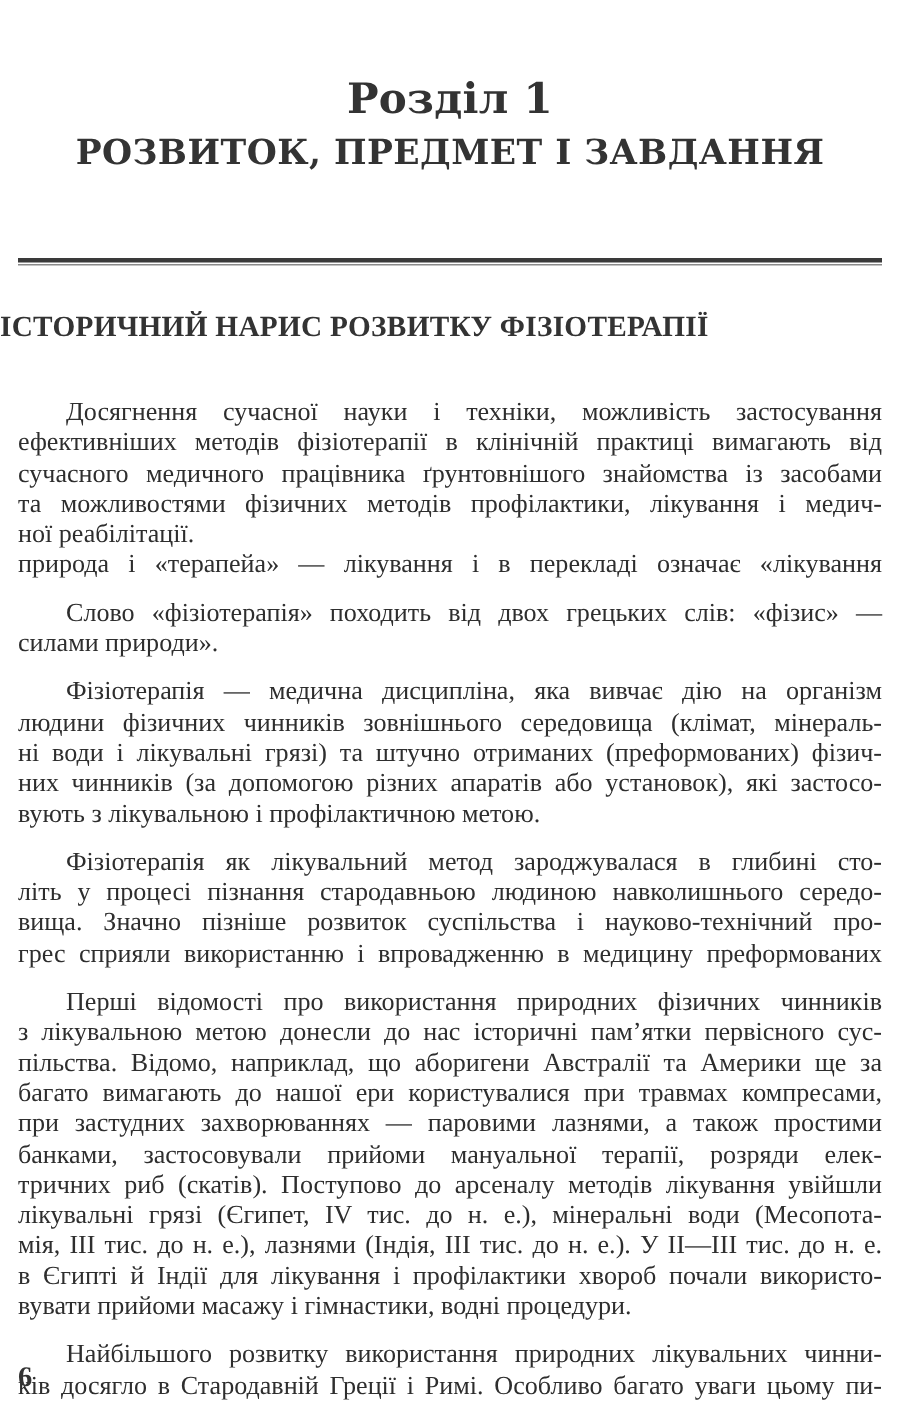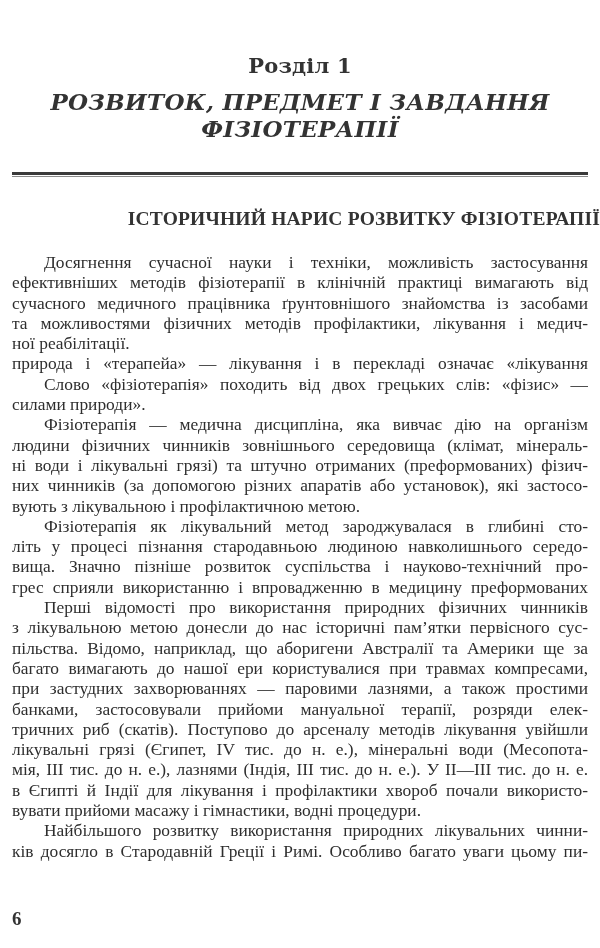--- a/index.html
+++ b/index.html
@@ -22,38 +22,37 @@
       height: 948px;
     }
     .chapter-label {
       position: absolute;
       top: 52px;
       left: 0;
       width: 600px;
       text-align: center;
       font-family: "DejaVu Serif", serif;
       font-weight: bold;
-      font-size: 21px;
+      font-size: 28px;
       line-height: 28px;
       color: #333;
       letter-spacing: 0.2px;
     }
     .chapter-title {
       position: absolute;
       top: 88px;
       left: 0;
       width: 600px;
       text-align: center;
       font-family: "DejaVu Serif", serif;
       font-weight: bold;
       font-size: 23px;
       line-height: 27px;
       color: #333;
       letter-spacing: 0.3px;
-      font-style: italic;
     }
     .chapter-title span { display: block; }
     .rule {
       position: absolute;
       left: 12px;
       top: 172px;
       width: 576px;
       height: 6px;
     }
     .rule .thick {
@@ -68,21 +67,21 @@
       left: 0; top: 4px;
       width: 100%;
       height: 1px;
       background: #8a8a8a;
     }
     .section-title {
       position: absolute;
       top: 206px;
       left: 0;
       width: 600px;
-      text-align: right;
+      text-align: left;
       font-family: "Liberation Serif", serif;
       font-weight: bold;
       font-size: 19.5px;
       line-height: 26px;
       color: #333;
       letter-spacing: 0.2px;
     }
     .body-text {
       position: absolute;
       top: 252px;
@@ -99,41 +98,41 @@
       text-align-last: justify;
       white-space: nowrap;
       height: 20.3px;
       overflow: visible;
     }
     .line.last {
       text-align-last: left;
     }
     .line.indent {
       padding-left: 32px;
+      margin-top: 12px;
     }
     .page-number {
       position: absolute;
       left: 12px;
       top: 908px;
       font-family: "Liberation Serif", serif;
       font-weight: bold;
       font-size: 19px;
       color: #333;
     }
   </style>
 </head>
 <body>
 
 <div class="page">
 
   <div class="chapter-label">Розділ 1</div>
 
   <div class="chapter-title">
     <span>РОЗВИТОК, ПРЕДМЕТ І ЗАВДАННЯ</span>
-    <span>ФІЗІОТЕРАПІЇ</span>
   </div>
 
   <div class="rule">
     <div class="thick"></div>
     <div class="thin"></div>
   </div>
 
   <div class="section-title">ІСТОРИЧНИЙ НАРИС РОЗВИТКУ ФІЗІОТЕРАПІЇ</div>
 
   <div class="body-text">

